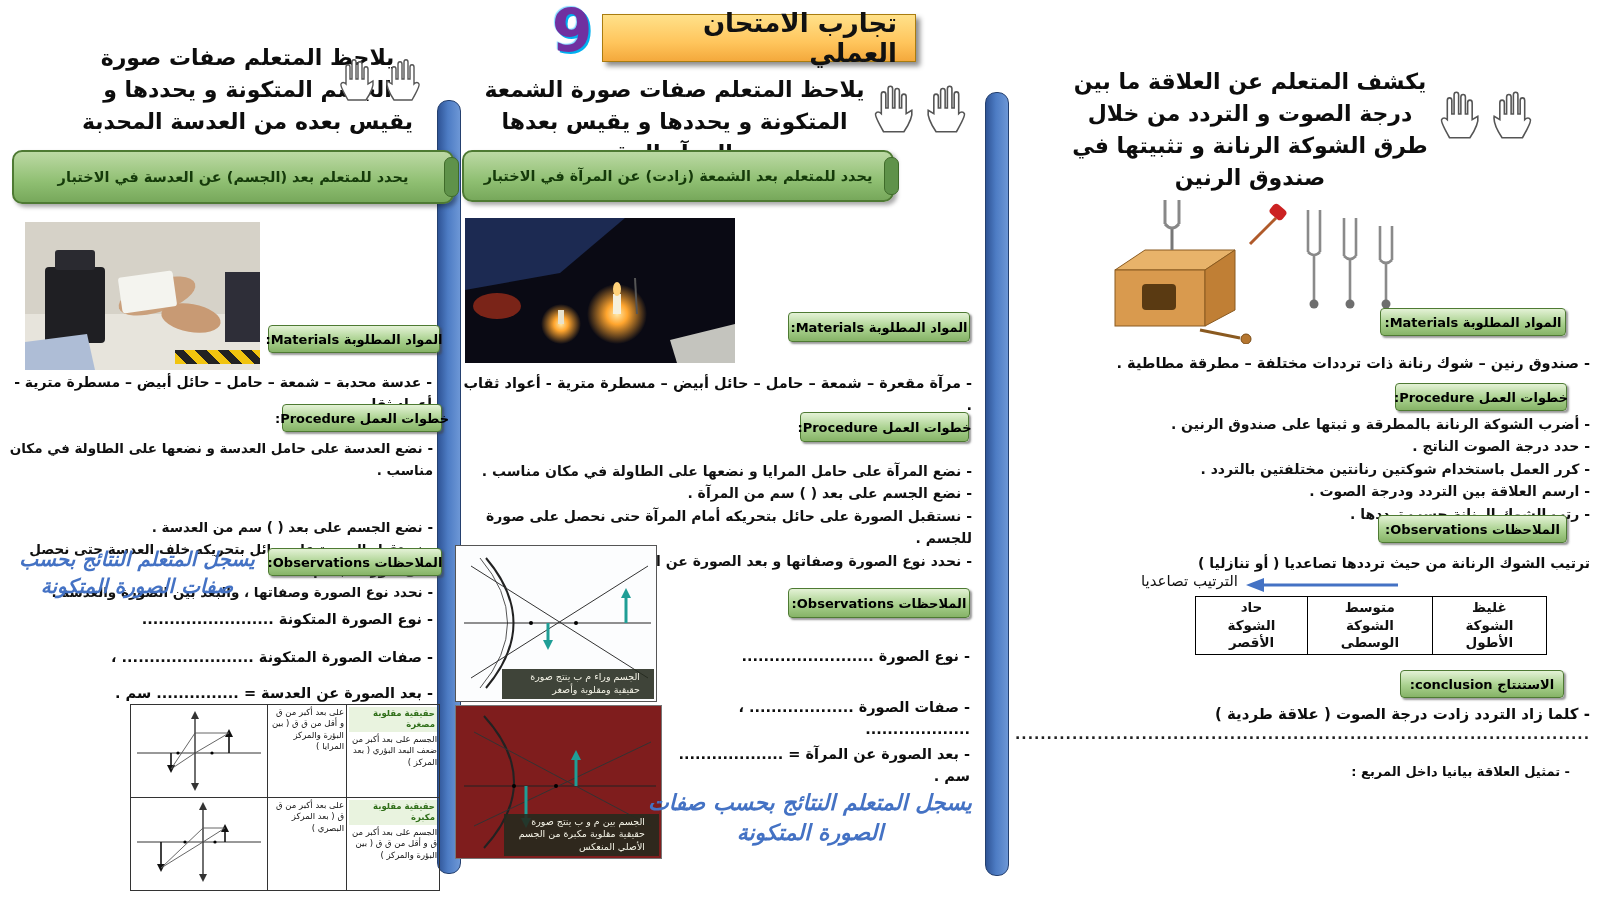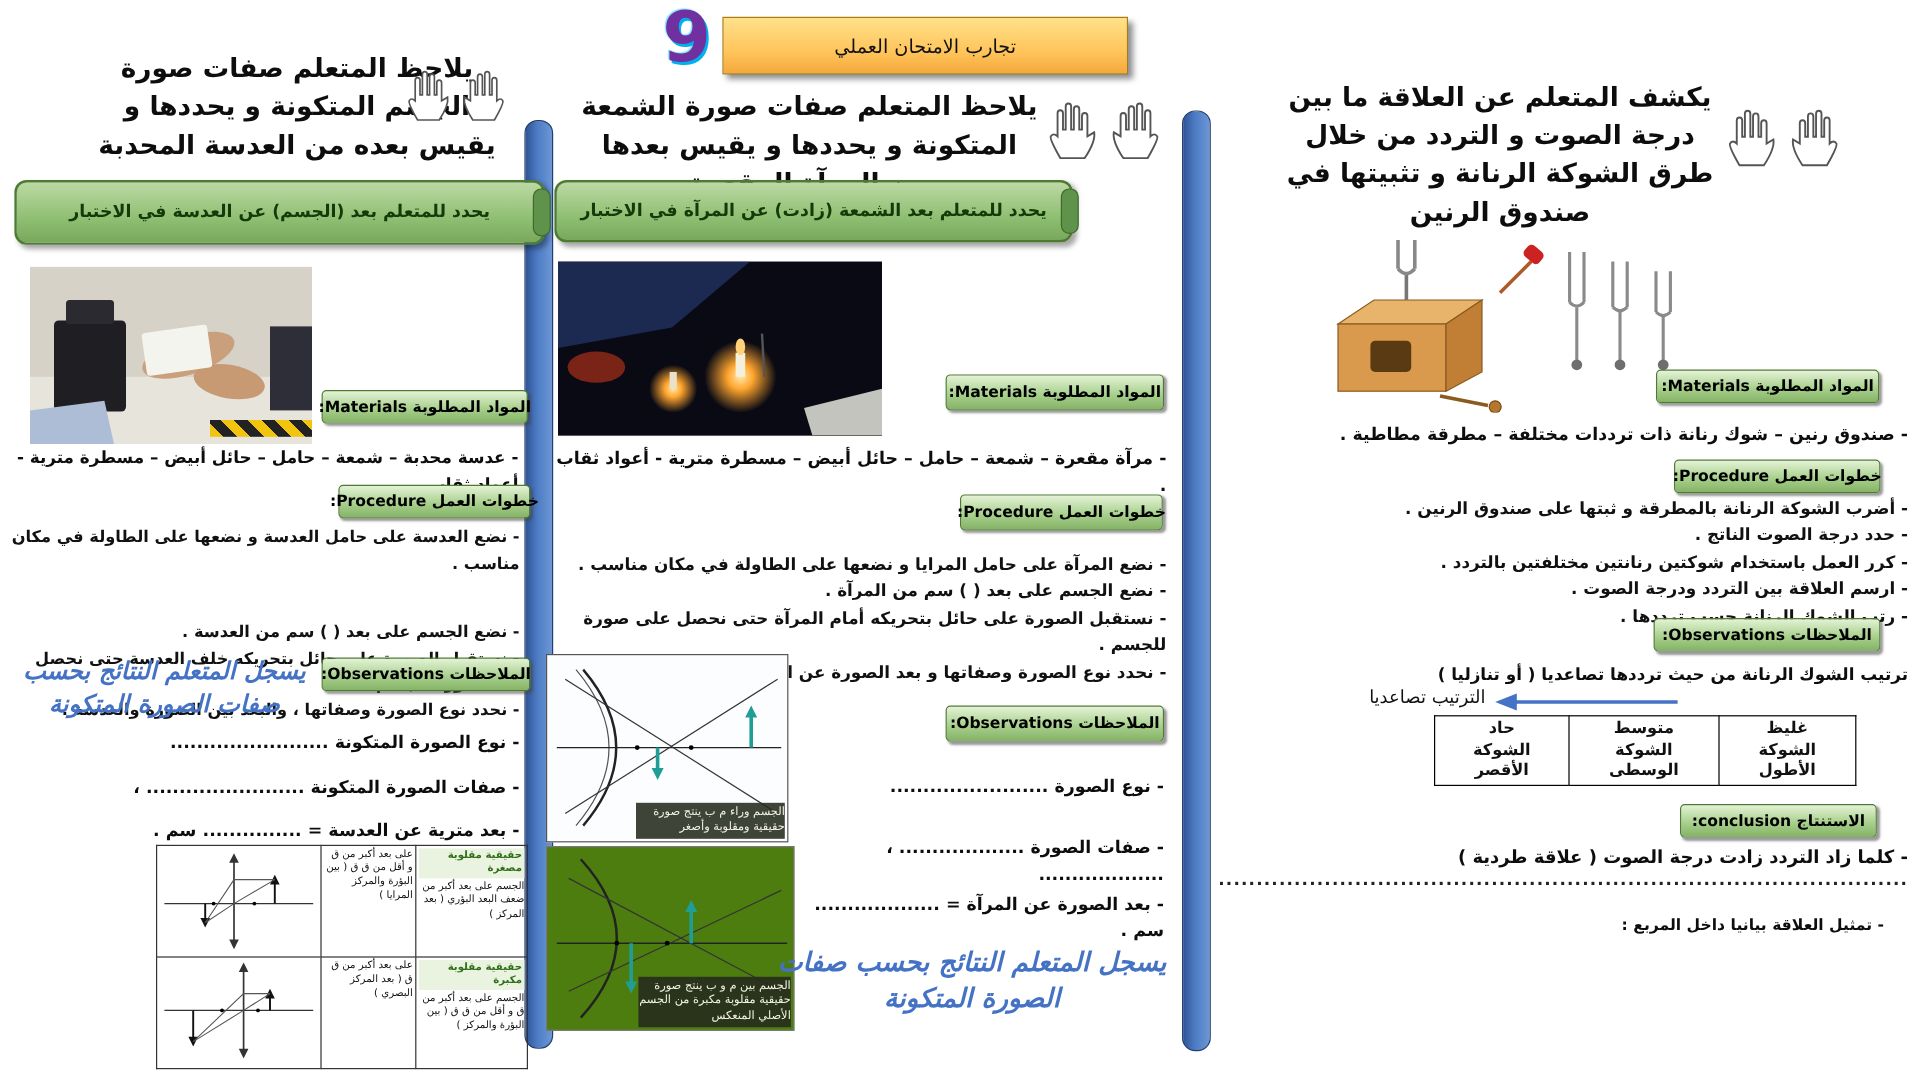--- a/index.html
+++ b/index.html
@@ -53,33 +53,33 @@
   .lt-pos{width:88px;font-size:8.5px;line-height:1.35;text-align:right;}
   .lt-mid{width:74px;font-size:8.5px;line-height:1.35;text-align:right;}
   .lt-diag{width:132px;padding:0;background:#fff;}
   .lt-props{display:block;color:#2f6e18;background:#e9f3df;font-weight:700;margin-bottom:2px;padding:1px 2px;}
 
   
   .photo{overflow:hidden;}
   .fig-caption{
     position:absolute;right:2px;bottom:2px;max-width:62%;
     background:rgba(36,42,30,.88);color:#f4f3e6;
-    font-size:9.5px;line-height:1.35;text-align:right;padding:2px 0;
+    font-size:9.5px;line-height:1.35;text-align:right;padding:2px 14px;
   }
 
   .page-number{
     font-size:58px;font-weight:700;color:#7030a0;
     text-shadow:2px 2px 0 #00b0f0, -1px -1px 1px #7fd9ff;
     line-height:1;
   }
   .title-box{
     display:flex;align-items:center;justify-content:center;
     background:linear-gradient(180deg,#ffe18a 0%,#ffc55c 60%,#f4a93c 100%);
     border:1.5px solid #a97c10;box-shadow:4px 4px 5px rgba(0,0,0,.45);
-    font-weight:400;font-size:16px;color:#111;padding:2px 30px;
+    font-weight:700;font-size:26px;color:#111;padding:2px 18px;
   }
 
   .hand{width:48px;height:52px;}
   .hand.m{transform:scaleX(-1);}
 
   .graph-box{border:1px solid #8a8a8a;background:#fff;}
   .dots{font-weight:700;font-size:14px;letter-spacing:1px;color:#222;text-align:right;overflow:hidden;white-space:nowrap;}
 </style>
 </head>
 <body>
@@ -257,21 +257,21 @@
       <circle cx="120" cy="77" r="2" fill="#000"></circle>
       <circle cx="75" cy="77" r="2" fill="#000"></circle>
     </svg>
     <div class="fig-caption">الجسم وراء م ب ينتج صورة حقيقية ومقلوبة وأصغر</div>
   </div>
 
   <div class="abs body-text" style="left:665px;top:645px;width:305px;">- نوع الصورة ........................</div>
   <div class="abs body-text" style="left:665px;top:696px;width:305px;">- صفات الصورة ................... ، ...................</div>
   <div class="abs body-text" style="left:665px;top:743px;width:305px;">- بعد الصورة عن المرآة = ................... سم .</div>
 
-  <div class="abs photo" style="left:455px;top:705px;width:205px;height:152px;background:#4d7c0f;border:1px solid #777;">
+  <div class="abs photo" style="left:455px;top:705px;width:205px;height:152px;background:#7f1d1d;border:1px solid #777;">
     <svg width="205" height="152" viewBox="0 0 205 152">
       <path d="M 28 10 Q 88 76 28 142" fill="none" stroke="#222" stroke-width="2"></path>
       <line x1="8" y1="80" x2="200" y2="80" stroke="#222" stroke-width="1.2"></line>
       <line x1="18" y1="26" x2="195" y2="120" stroke="#333" stroke-width="1"></line>
       <line x1="18" y1="120" x2="195" y2="36" stroke="#333" stroke-width="1"></line>
       <line x1="120" y1="80" x2="120" y2="50" stroke="#1f9e96" stroke-width="3"></line>
       <polygon points="120,44 115,54 125,54" fill="#1f9e96"></polygon>
       <line x1="70" y1="80" x2="70" y2="116" stroke="#1f9e96" stroke-width="3"></line>
       <polygon points="70,122 65,112 75,112" fill="#1f9e96"></polygon>
       <circle cx="100" cy="80" r="2" fill="#000"></circle>
@@ -319,21 +319,21 @@
     <div style="font-size:13.5px;margin-top:36px;">- نضع الجسم على بعد (     ) سم من العدسة .</div>
     <div style="font-size:13.5px;">- نستقبل الصورة على حائل بتحريكه خلف العدسة حتى نحصل على  صورة للجسم</div>
     <div style="font-size:13.5px;">- نحدد نوع الصورة وصفاتها ، والبعد بين الصورة والعدسة .</div>
   </div>
 
   <div class="abs green-label" style="left:268px;top:548px;width:160px;height:24px;">الملاحظات Observations:</div>
   <div class="abs blue-note" style="left:12px;top:546px;width:250px;font-size:20px;">يسجل المتعلم النتائج بحسب صفات الصورة المتكونة</div>
 
   <div class="abs body-text" style="left:5px;top:608px;width:428px;">- نوع الصورة المتكونة ........................</div>
   <div class="abs body-text" style="left:5px;top:646px;width:428px;">- صفات الصورة المتكونة ........................ ،</div>
-  <div class="abs body-text" style="left:5px;top:682px;width:428px;">- بعد مترية عن العدسة = ............... سم .</div>
+  <div class="abs body-text" style="left:5px;top:682px;width:428px;">- بعد الصورة عن العدسة = ............... سم .</div>
 
   <table class="abs lens-table" style="left:130px;top:704px;width:300px;">
     <tbody>
         <tr style="height:85px;">
       <td class="lt-pos">
         <span class="lt-props">حقيقية مقلوبة مصغرة</span>
         <span>الجسم على بعد أكبر من ضعف البعد البؤري ( بعد المركز )</span>
       </td>
       <td class="lt-mid">على بعد أكبر من ق و أقل من ق ق ( بين البؤرة والمركز المرايا )</td>
       <td class="lt-diag">

